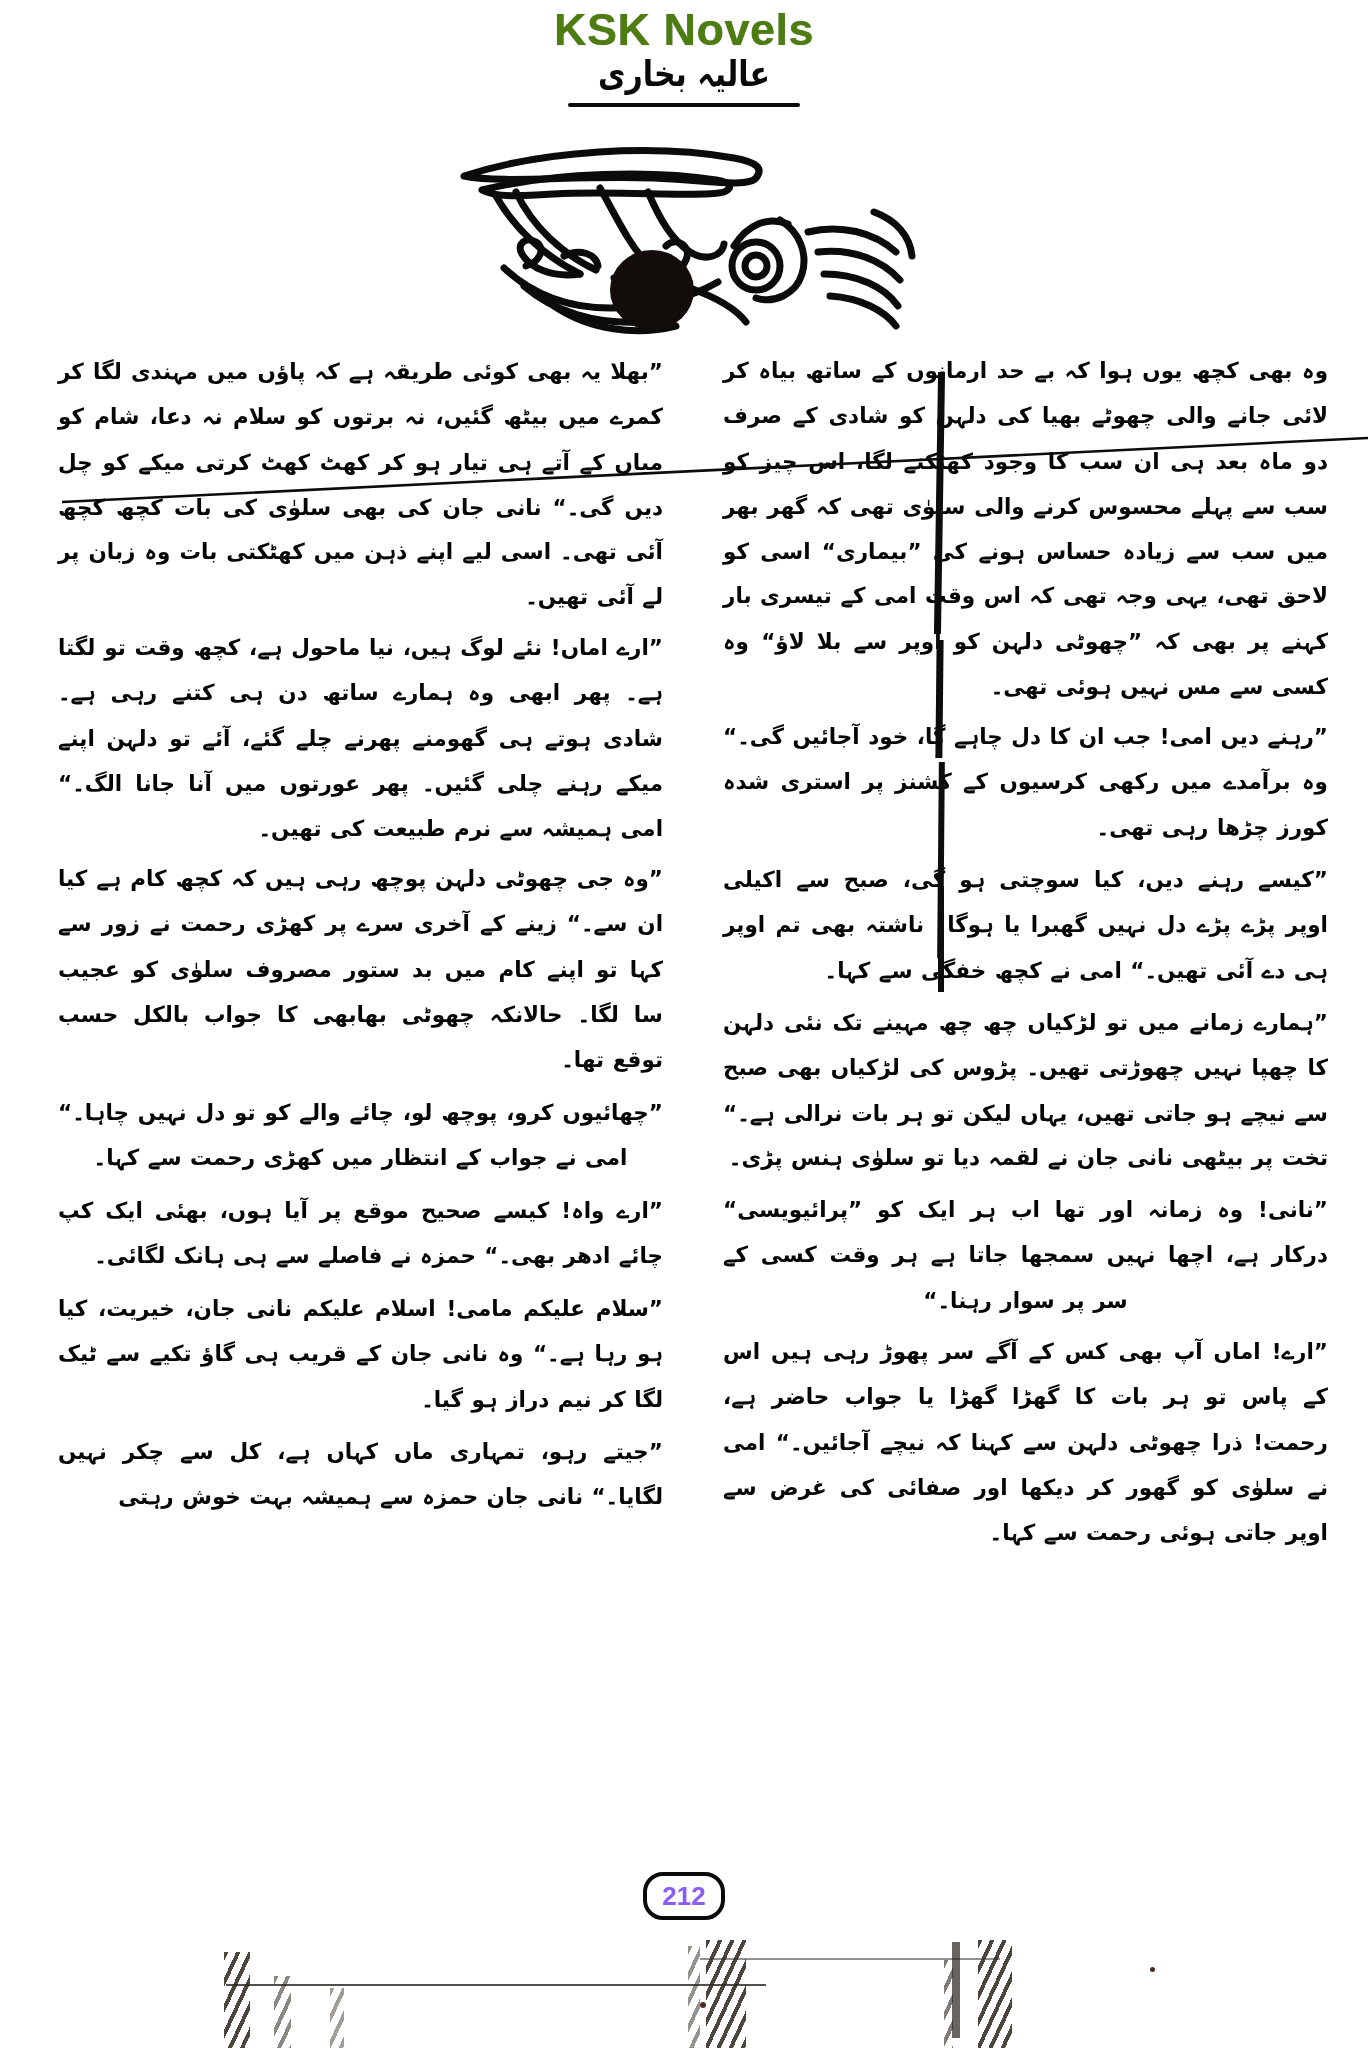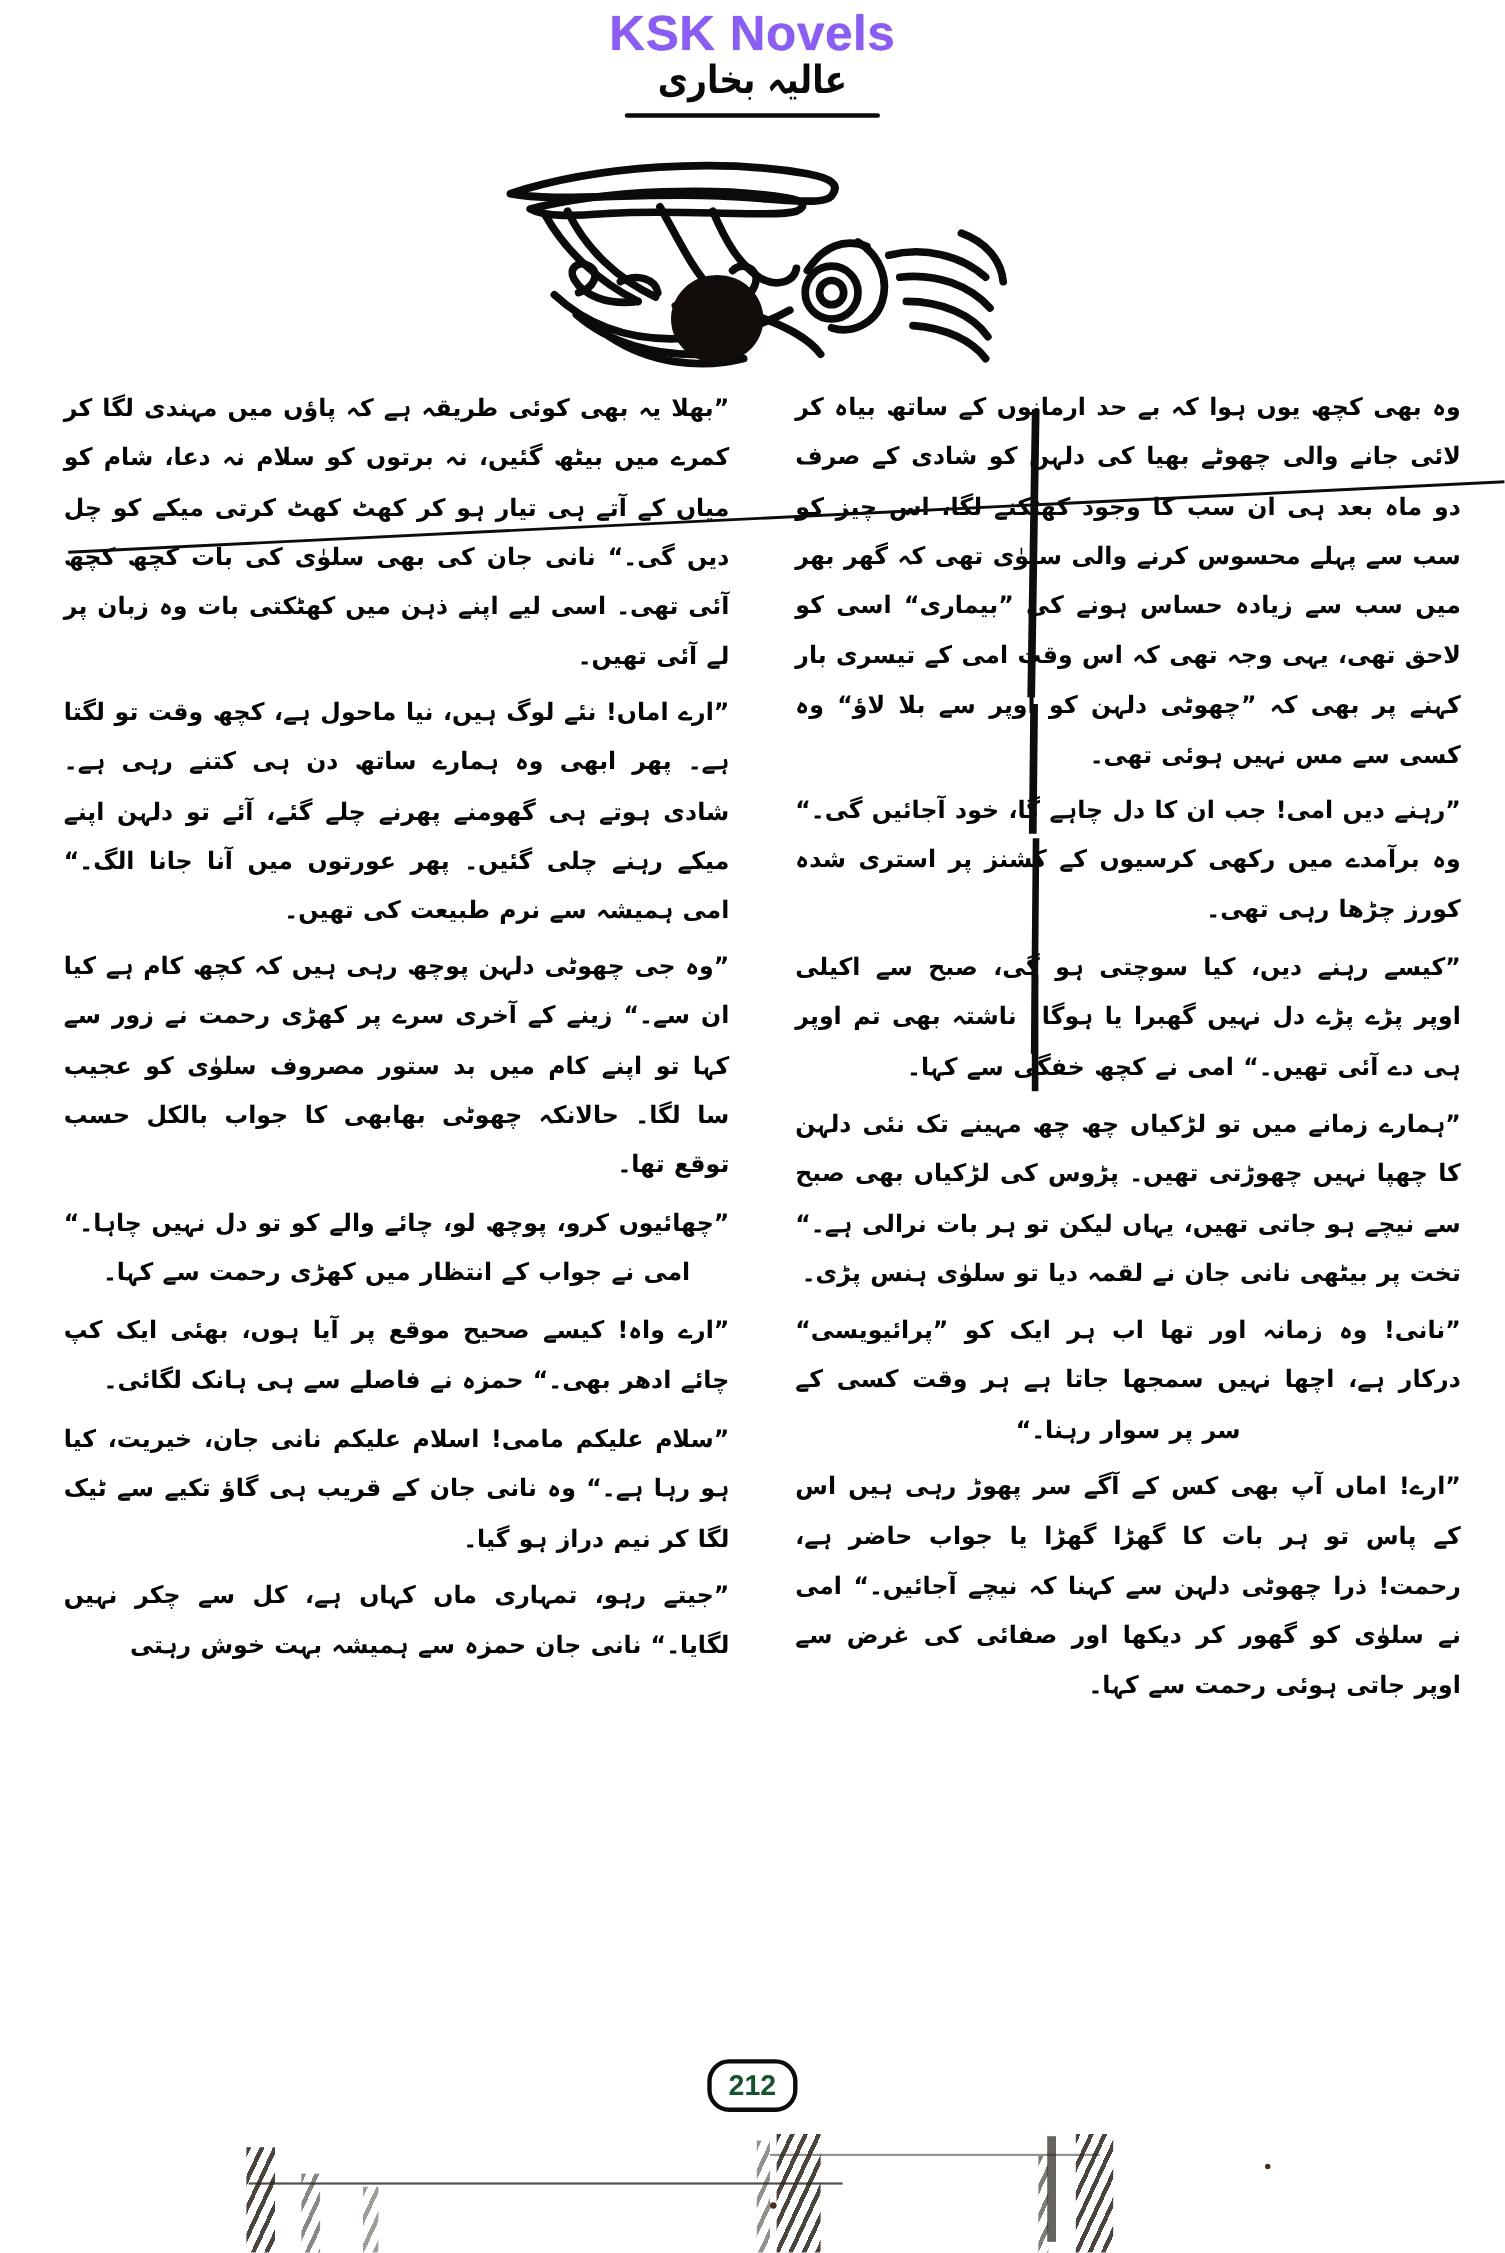--- a/index.html
+++ b/index.html
@@ -21,21 +21,21 @@
   .site-header{
     position:absolute;
     top:6px; left:0; right:0;
     text-align:center;
   }
   .site-title{
     font-family:"Liberation Sans", sans-serif;
     font-weight:bold;
     font-size:45px;
     letter-spacing:0.5px;
-    color:#8b5cf6;
+    color:#4d7c0f;
     line-height:1.05;
     text-shadow:0 0 1px rgba(0,0,0,.55);
   }
   .author-name{
     margin-top:6px;
     font-family:"DejaVu Sans", sans-serif;
     font-size:30px;
     font-weight:bold;
     color:#0a0a0a;
     direction:rtl;
@@ -130,21 +130,21 @@
     width:74px;
     height:40px;
     border:4px solid #0b0b0b;
     border-radius:20px;
     display:flex;
     align-items:center;
     justify-content:center;
     font-family:"Liberation Sans", sans-serif;
     font-weight:bold;
     font-size:26px;
-    color:#14532d;
+    color:#8b5cf6;
     letter-spacing:0px;
   }
 
   
   .bleed{
     position:absolute;
     bottom:0;
     left:0;
     width:1368px;
     height:110px;

